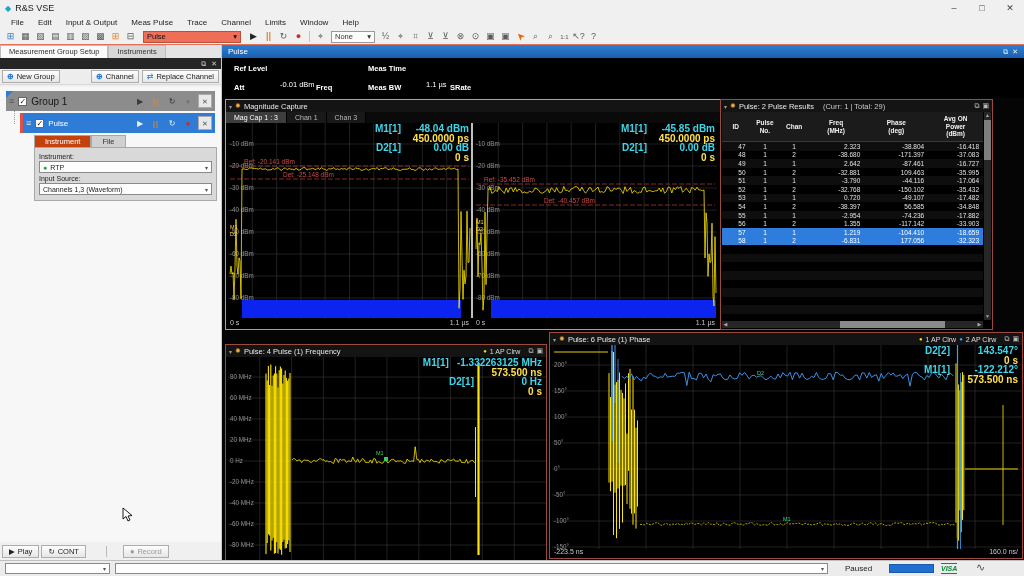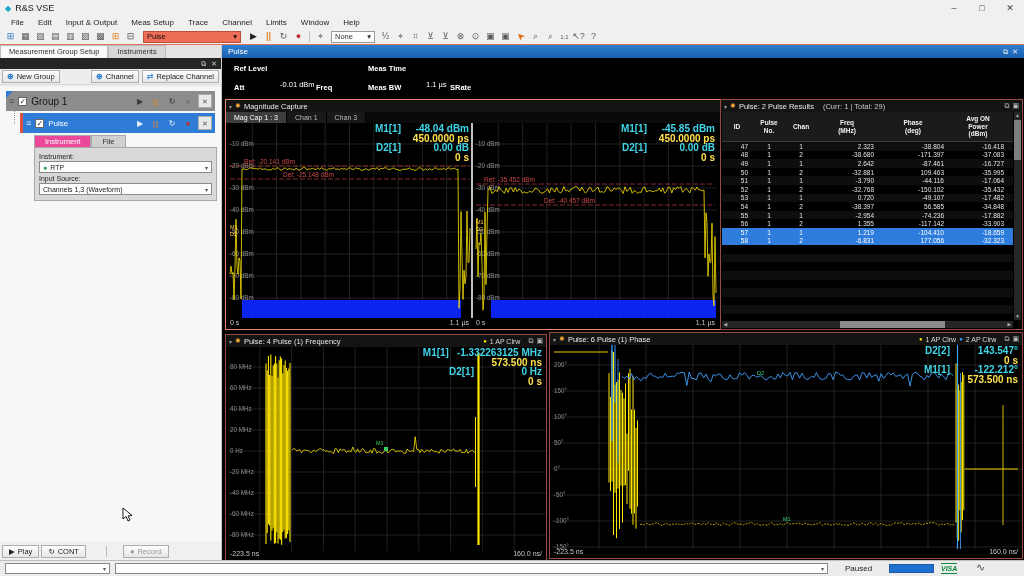--- a/index.html
+++ b/index.html
@@ -48,21 +48,21 @@
   .tr.play { color:#3a3a3a; } .tr.pause { color:#e0862c; font-weight:bold; letter-spacing:1px; font-size:7px; }
   .tr.loop { color:#333; } .tr.rec { color:#c23030; } .tr.rec.dim { color:#777; }
   .close-sq { width:14px; height:14px; background:#e8e8e8; border:1px solid #aaa; text-align:center; line-height:13px; font-size:7px; color:#555; }
   .pulse-row { position:absolute; left:20px; right:6px; top:26px; height:20px; background:#2e7cd6; border-left:3px solid #dd5244; display:flex; align-items:center; gap:4px; padding:0 3px; }
   .pulse-title { font-size:8px; color:#fff; flex:1; }
   .pulse-row .tr.play, .pulse-row .tr.loop { color:#e9eef5; }
   .conn { position:absolute; border-left:1px dotted #9a9a9a; }
   .cfg { position:absolute; left:34px; right:4px; top:48px; }
   .cfg-tabs { display:flex; font-size:7.5px; }
   .cfg-tab { padding:1px 10px; background:#d0d0d0; border:1px solid #a8a8a8; border-bottom:none; color:#333; }
-  .cfg-tab.active { background:#ec4899; color:#fff; }
+  .cfg-tab.active { background:#c2410c; color:#fff; }
   .cfg-body { background:#d9d9d9; border:1px solid #a8a8a8; padding:3px 4px 5px; font-size:7px; color:#222; }
   .cfg-label { margin:2px 0 1px; }
   .dd { background:#fdfdfd; border:1px solid #8a8a8a; height:12px; display:flex; align-items:center; justify-content:space-between; padding:0 3px; font-size:7px; color:#222; }
   .dd .dleft { display:flex; gap:3px; align-items:center; }
   .dd .dot { color:#1da04b; font-size:7px; }
   .dd .dar { color:#555; font-size:6px; }
   .lp-bottom { position:absolute; bottom:2px; left:0; right:0; height:14px; display:flex; gap:2px; padding:0 2px; font-size:7.5px; align-items:center; }
   .lpb-btn { border:1px solid #adadad; background:linear-gradient(#fdfdfd,#e6e6e6); height:13px; display:flex; align-items:center; padding:0 6px; gap:3px; color:#222; }
   .lpb-btn.disabled { color:#999; }
   .lpb-sep { width:1px; height:11px; background:#bbb; margin:0 14px 0 18px; }
@@ -82,22 +82,22 @@
   .ptitle { height:12px; background:#141414; display:flex; align-items:center; color:#e8e8e8; font-size:7.5px; padding:0 3px; gap:3px; }
   .ptitle .drop { color:#999; font-size:6px; }
   .ptitle .star { color:#eda53a; font-size:7px; }
   .pt-counter { color:#c8c8c8; margin-left:6px; }
   .pt-spacer { flex:1; }
   .legend { font-size:7px; color:#ddd; display:flex; gap:3px; align-items:center; }
   .dotY { color:#ffd900; font-size:6px; } .dotB { color:#35a2ff; font-size:6px; }
   .winbtns { color:#bbb; font-size:7px; display:flex; gap:3px; margin-left:5px; }
 
   #p-mag   { left:3px;   top:1px;   width:580px; height:231px; }
-  #p-res   { left:498px; top:1px;   width:303px; height:231px; }
-  #p-freq  { left:3px;   top:236px; width:322px; height:227px; }
+  #p-res   { left:498px; top:1px;   width:273px; height:231px; }
+  #p-freq  { left:3px;   top:246px; width:322px; height:227px; }
   #p-phase { left:327px; top:234px; width:474px; height:227px; }
 
   .magtabs { height:11px; background:#0a0a0a; display:flex; font-size:7px; color:#bbb; }
   .magtab { padding:0 8px; line-height:11px; background:#191919; border-right:1px solid #000; }
   .magtab.active { background:#3d3d3d; color:#fff; }
   .mag-graphs { position:absolute; top:23px; left:0; right:0; bottom:11px; }
   .pane { position:absolute; top:0; height:196px; }
   .pane-l { left:2px; width:243px; } .pane-r { left:248px; width:243px; }
   .mag-div { position:absolute; left:245px; top:0; bottom:0; width:2px; background:#c0c0c0; }
   .svgbox { position:absolute; inset:0; }
@@ -148,21 +148,21 @@
     <span class="tb-title">R&amp;S VSE</span>
     <span class="tb-btn">–</span>
     <span class="tb-btn">□</span>
     <span class="tb-btn">✕</span>
   </div>
 
   <div class="menubar" id="menu-items">
       <span class="menu-item">File</span>
       <span class="menu-item">Edit</span>
       <span class="menu-item">Input &amp; Output</span>
-      <span class="menu-item">Meas Setup</span>
+      <span class="menu-item">Meas Pulse</span>
       <span class="menu-item">Trace</span>
       <span class="menu-item">Channel</span>
       <span class="menu-item">Limits</span>
       <span class="menu-item">Window</span>
       <span class="menu-item">Help</span>
     </div>
 
   <div class="toolbar">
     <span class="ti blue">⊞</span>
     <span class="ti">▦</span>

